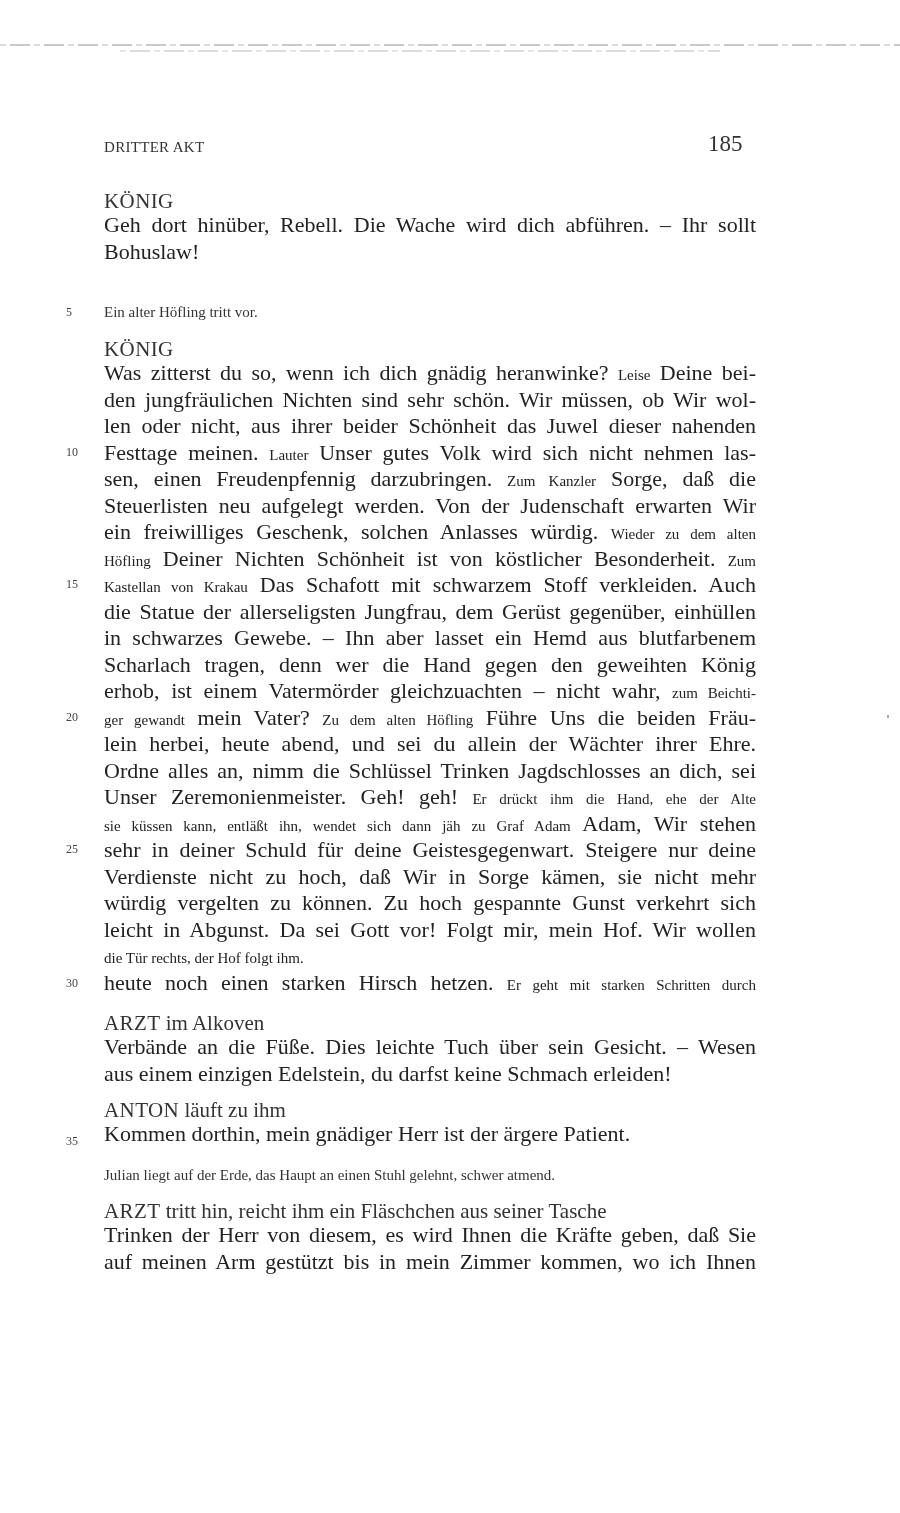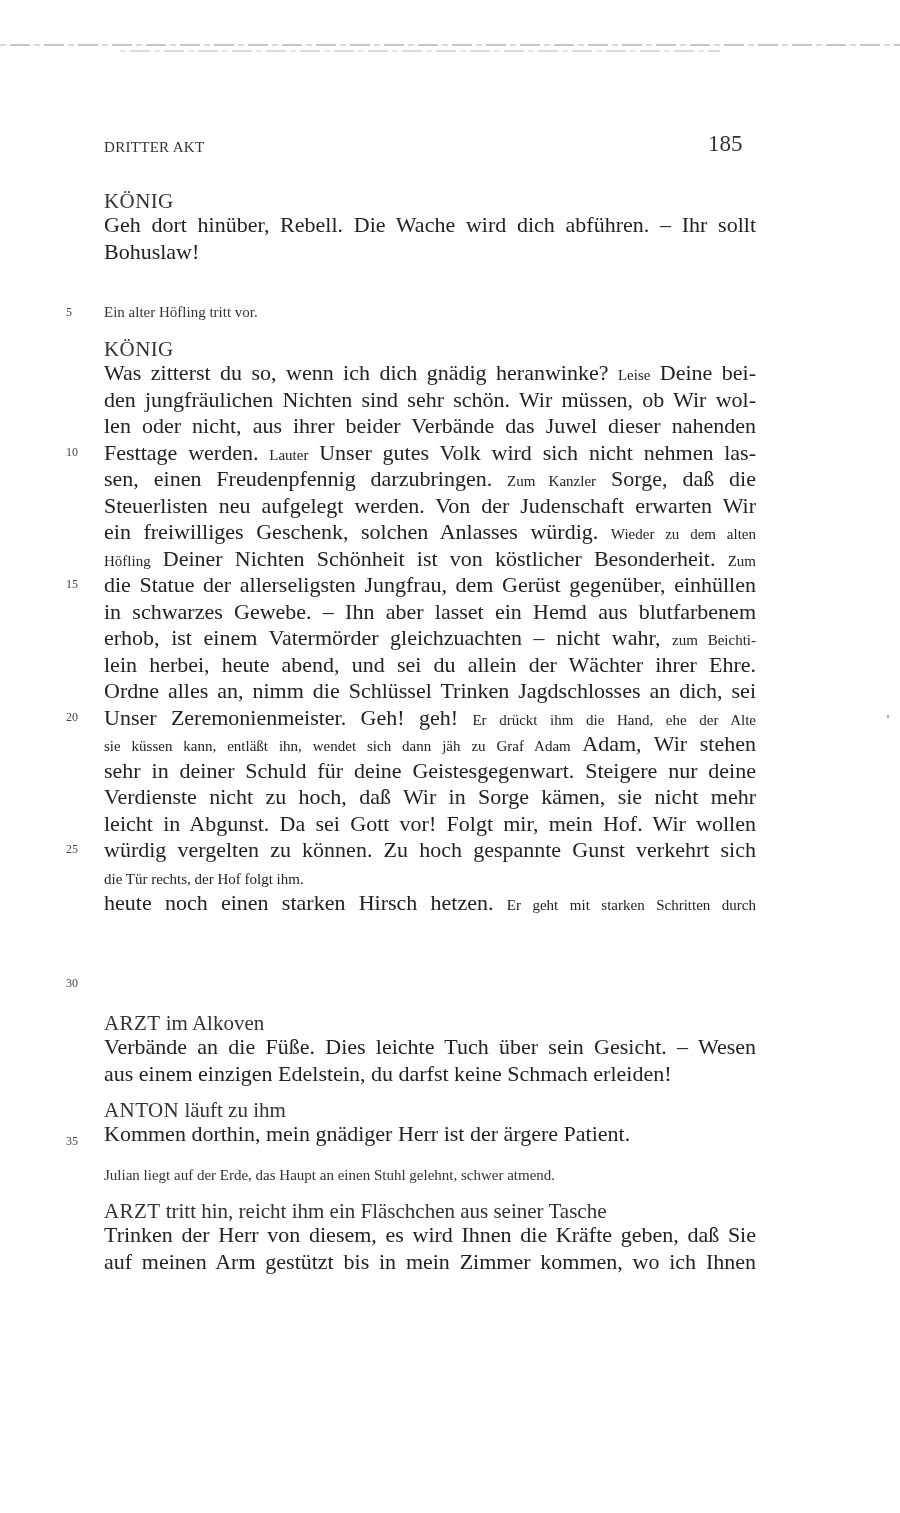--- a/index.html
+++ b/index.html
@@ -37,37 +37,40 @@
 </div>
 
 <div class="text stage" style="top:301px">Ein alter Höfling tritt vor.</div>
 <div class="lnum" style="top:305px">5</div>
 
 <div class="text" style="top:338px">
   <div class="speaker"><span class="caps">KÖNIG</span></div>
   <div id="long-speech">
       <div class="line"><span>Was zitterst du so, wenn ich dich gnädig heranwinke? </span><span class="small">Leise</span><span> Deine bei-</span></div>
       <div class="line"><span>den jungfräulichen Nichten sind sehr schön. Wir müssen, ob Wir wol-</span></div>
-      <div class="line"><span>len oder nicht, aus ihrer beider Verbände das Juwel dieser nahenden</span></div>
-      <div class="line"><span>Festtage werden. </span><span class="small">Lauter</span><span> Unser gutes Volk wird sich nicht nehmen las-</span></div>
+      <div class="line"><span>len oder nicht, aus ihrer beider Schönheit das Juwel dieser nahenden</span></div>
+      <div class="line"><span>Festtage meinen. </span><span class="small">Lauter</span><span> Unser gutes Volk wird sich nicht nehmen las-</span></div>
       <div class="line"><span>sen, einen Freudenpfennig darzubringen. </span><span class="small">Zum Kanzler</span><span> Sorge, daß die</span></div>
       <div class="line"><span>Steuerlisten neu aufgelegt werden. Von der Judenschaft erwarten Wir</span></div>
       <div class="line"><span>ein freiwilliges Geschenk, solchen Anlasses würdig. </span><span class="small">Wieder zu dem alten</span></div>
       <div class="line"><span class="small">Höfling</span><span> Deiner Nichten Schönheit ist von köstlicher Besonderheit. </span><span class="small">Zum</span></div>
+      <div class="line"><span class="small">Kastellan von Krakau</span><span> Das Schafott mit schwarzem Stoff verkleiden. Auch</span></div>
       <div class="line"><span>die Statue der allerseligsten Jungfrau, dem Gerüst gegenüber, einhüllen</span></div>
       <div class="line"><span>in schwarzes Gewebe. – Ihn aber lasset ein Hemd aus blutfarbenem</span></div>
+      <div class="line"><span>Scharlach tragen, denn wer die Hand gegen den geweihten König</span></div>
       <div class="line"><span>erhob, ist einem Vatermörder gleichzuachten – nicht wahr, </span><span class="small">zum Beichti-</span></div>
+      <div class="line"><span class="small">ger gewandt</span><span> mein Vater? </span><span class="small">Zu dem alten Höfling</span><span> Führe Uns die beiden Fräu-</span></div>
       <div class="line"><span>lein herbei, heute abend, und sei du allein der Wächter ihrer Ehre.</span></div>
       <div class="line"><span>Ordne alles an, nimm die Schlüssel Trinken Jagdschlosses an dich, sei</span></div>
       <div class="line"><span>Unser Zeremonienmeister. Geh! geh! </span><span class="small">Er drückt ihm die Hand, ehe der Alte</span></div>
       <div class="line"><span class="small">sie küssen kann, entläßt ihn, wendet sich dann jäh zu Graf Adam</span><span> Adam, Wir stehen</span></div>
       <div class="line"><span>sehr in deiner Schuld für deine Geistesgegenwart. Steigere nur deine</span></div>
       <div class="line"><span>Verdienste nicht zu hoch, daß Wir in Sorge kämen, sie nicht mehr</span></div>
+      <div class="line"><span>würdig vergelten zu können. Zu hoch gespannte Gunst verkehrt sich</span></div>
       <div class="line"><span>leicht in Abgunst. Da sei Gott vor! Folgt mir, mein Hof. Wir wollen</span></div>
-      <div class="line"><span>würdig vergelten zu können. Zu hoch gespannte Gunst verkehrt sich</span></div>
       <div class="line last"><span class="small">die Tür rechts, der Hof folgt ihm.</span></div>
       <div class="line"><span>heute noch einen starken Hirsch hetzen. </span><span class="small">Er geht mit starken Schritten durch</span></div>
     </div>
 </div>
 <div class="lnum" style="top:445px">10</div>
 <div class="lnum" style="top:577px">15</div>
 <div class="lnum" style="top:710px">20</div>
 <div class="lnum" style="top:842px">25</div>
 <div class="lnum" style="top:976px">30</div>
 

